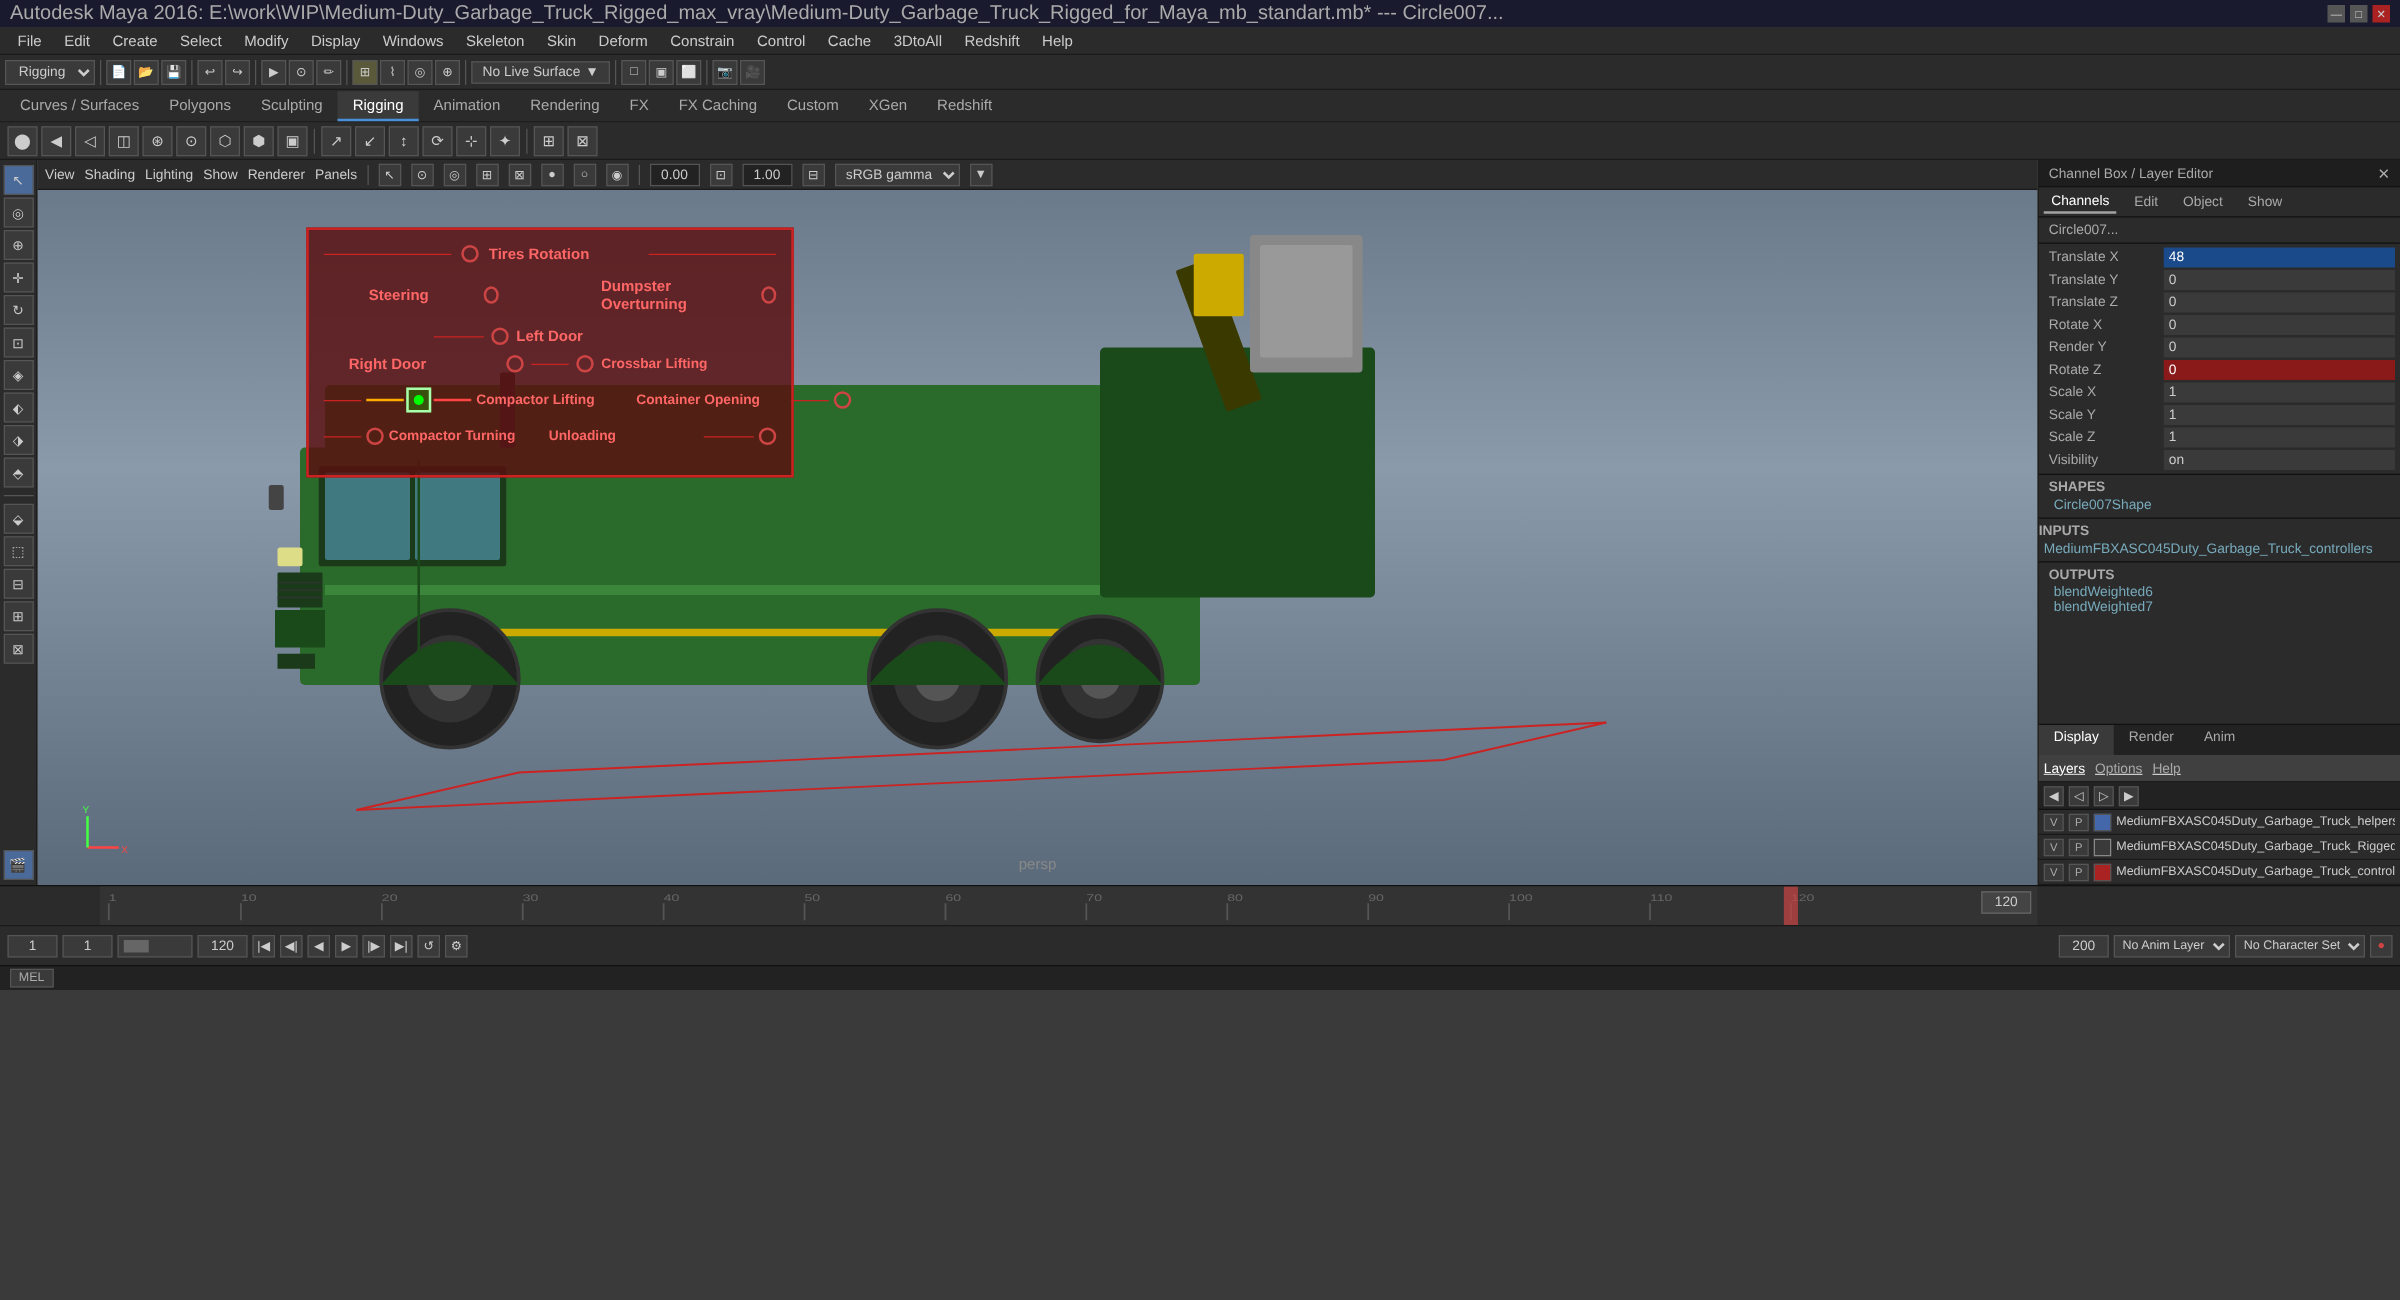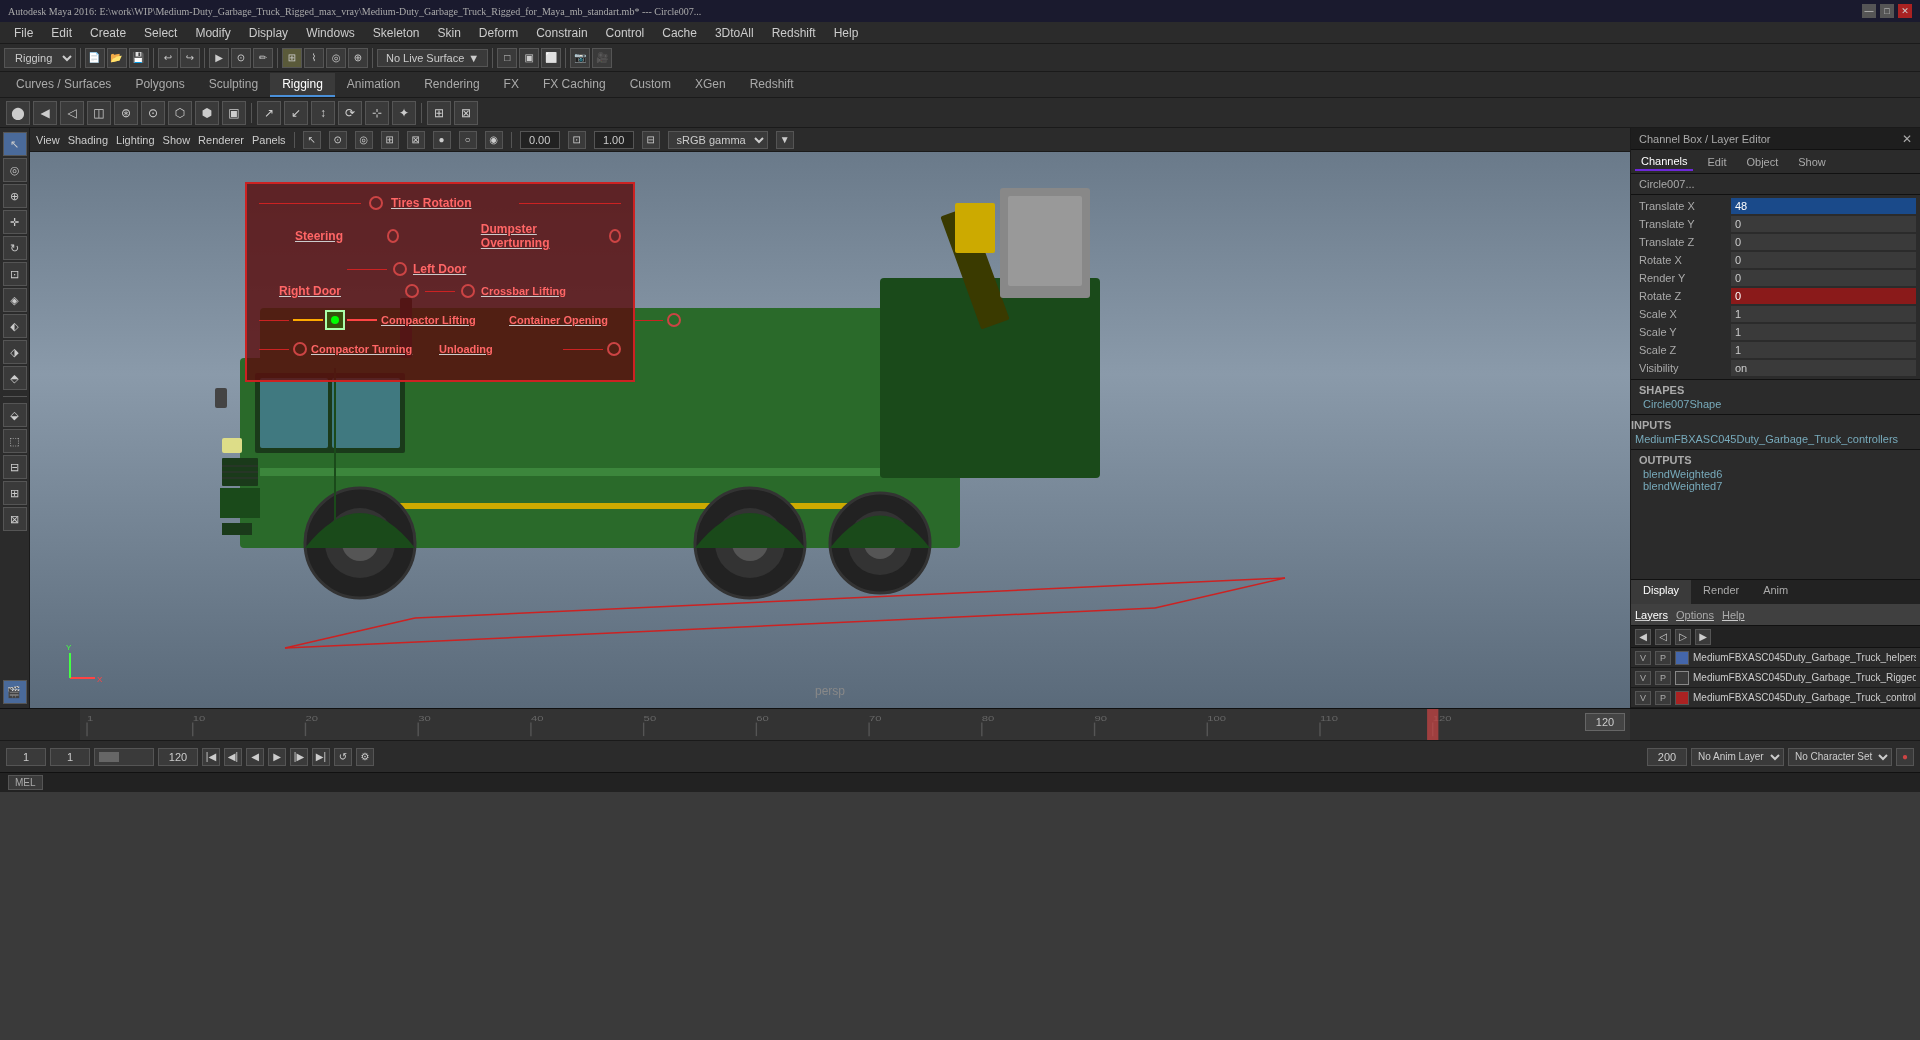--- a/index.html
+++ b/index.html
@@ -228,21 +228,20 @@
       width: 380px;
       background: rgba(100, 20, 20, 0.85);
       border: 2px solid #cc2222;
       padding: 10px;
     }
     .ctrl-row {
       display: flex;
       align-items: center;
       margin-bottom: 12px;
       gap: 8px;
-      text-decoration: underline;
     }
     .ctrl-label {
       color: #ff4444;
       font-size: 13px;
       font-weight: bold;
       min-width: 120px;
     }
     .ctrl-line {
       flex: 1;
       height: 1px;
@@ -294,21 +293,21 @@
       padding: 0 4px;
       gap: 8px;
       border-bottom: 1px solid #111;
     }
     .ch-tab {
       color: #aaa;
       font-size: 11px;
       cursor: pointer;
       padding: 2px 6px;
     }
-    .ch-tab.active { color: #fff; border-bottom: 2px solid #6d28d9; }
+    .ch-tab.active { color: #fff; border-bottom: 2px solid #a3a3a3; }
 
     #object-name {
       padding: 4px 8px;
       color: #aaa;
       font-size: 11px;
       border-bottom: 1px solid #111;
     }
 
     #channel-table {
       padding: 2px 0;
@@ -504,21 +503,21 @@
       bottom: 50px;
       left: 0;
       right: 0;
       height: 120px;
     }
   </style>
 </head>
 <body>
 
 <div id="title-bar">
-  <span style="font-size:10px; flex:1;font-family:Liberation Serif, serif;">Autodesk Maya 2016: E:\work\WIP\Medium-Duty_Garbage_Truck_Rigged_max_vray\Medium-Duty_Garbage_Truck_Rigged_for_Maya_mb_standart.mb* --- Circle007...</span>
+  <span style="font-size:16px; flex:1;">Autodesk Maya 2016: E:\work\WIP\Medium-Duty_Garbage_Truck_Rigged_max_vray\Medium-Duty_Garbage_Truck_Rigged_for_Maya_mb_standart.mb* --- Circle007...</span>
   <div class="win-controls">
     <div class="win-btn">—</div>
     <div class="win-btn">□</div>
     <div class="win-btn" style="background:#aa2222;">✕</div>
   </div>
 </div>
 
 <div id="menu-bar">
   <span class="menu-item">File</span>
   <span class="menu-item">Edit</span>

